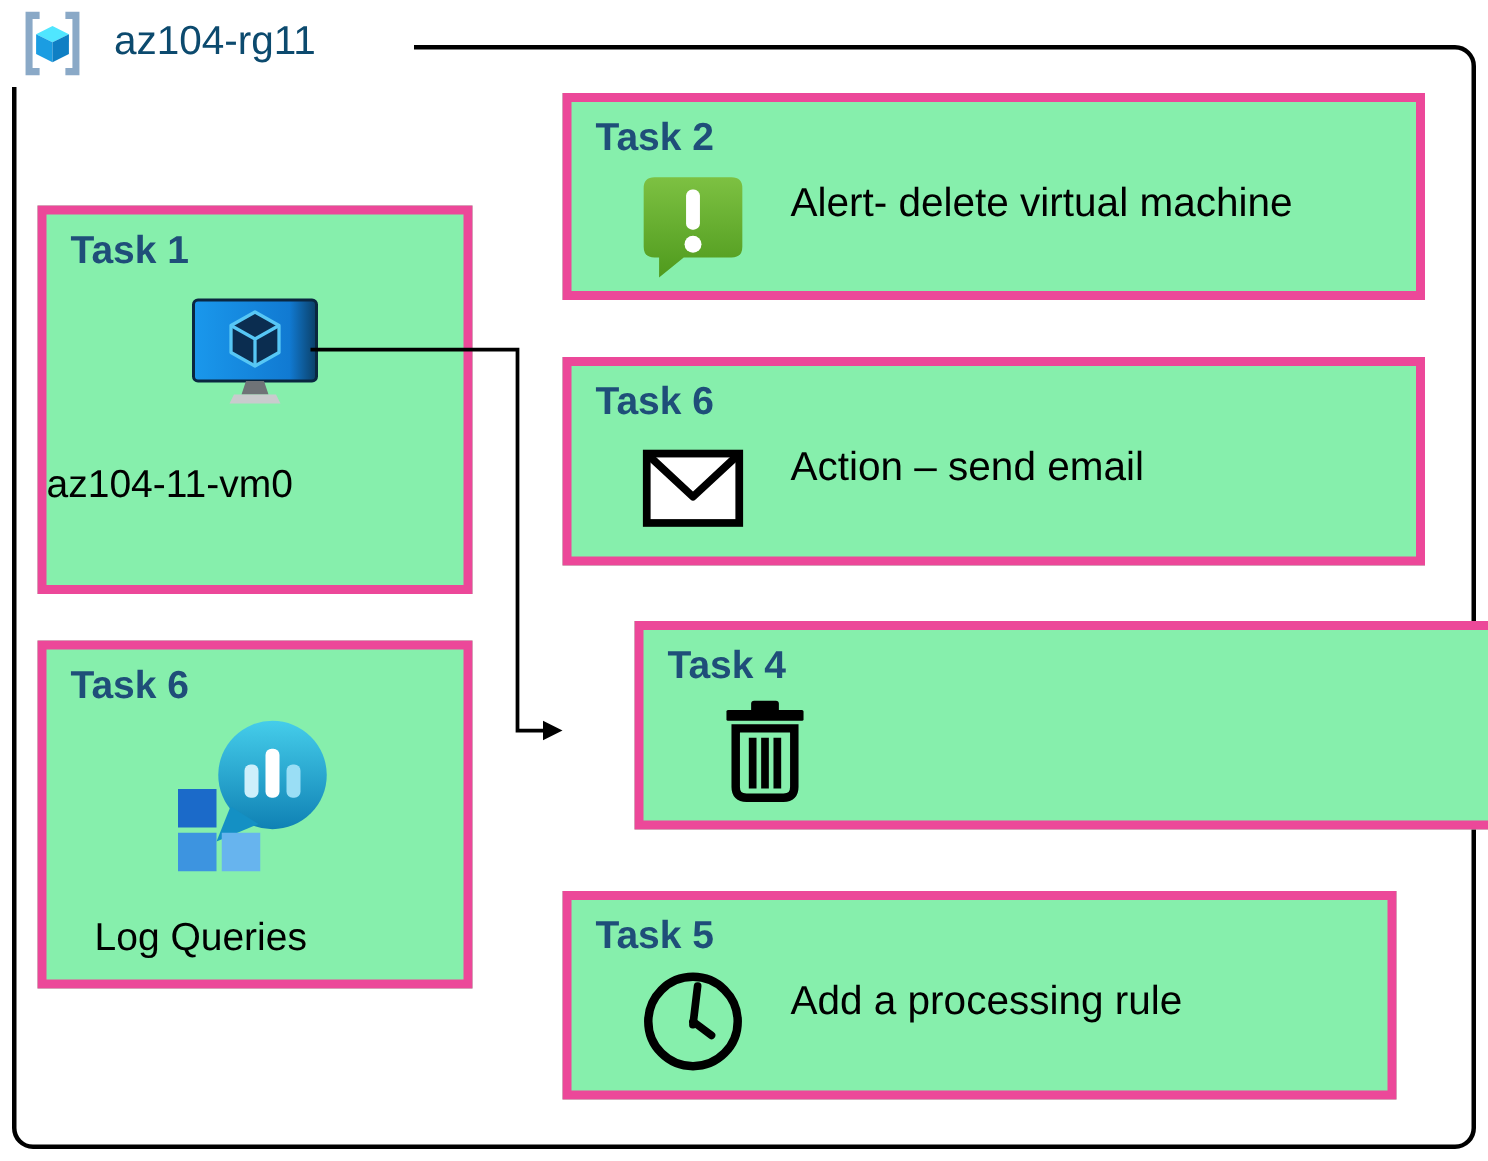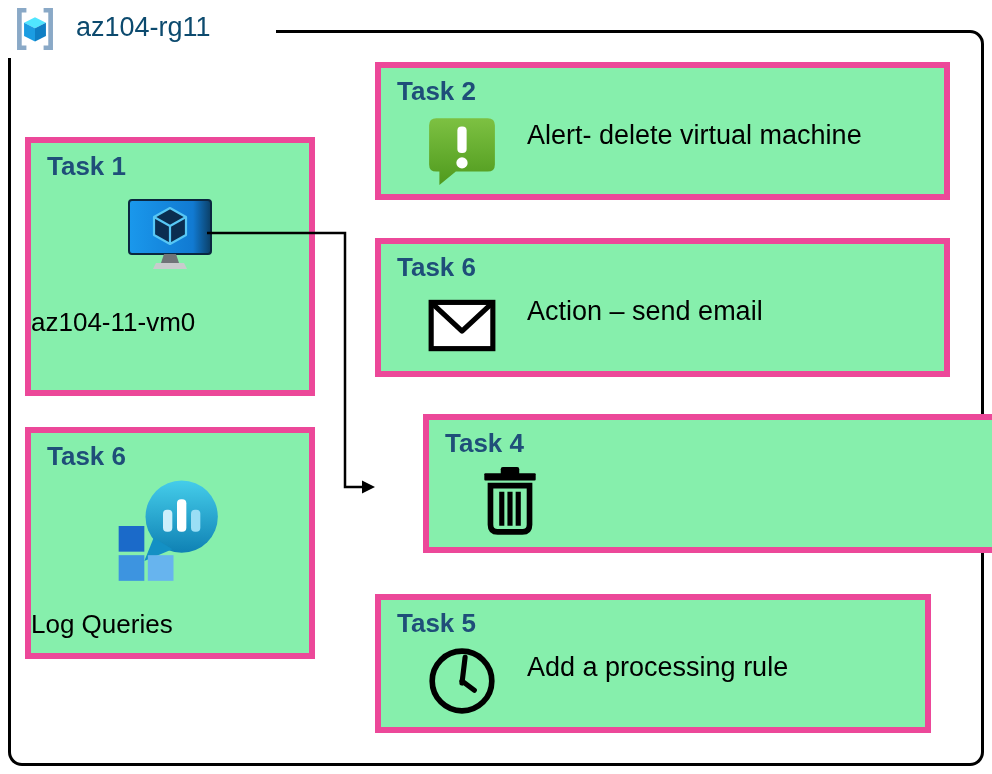--- a/index.html
+++ b/index.html
@@ -31,21 +31,21 @@
   .stack-label { position:absolute; left:0; right:0; text-align:left; font-size:26px; color:#000; }
   .row-icon { position:absolute; left:44px; top:44px; width:74px; height:74px; }
   .row-label { position:absolute; left:146px; top:52px; font-size:27px; color:#000; white-space:nowrap; }
 
   #task1 { left:25px; top:137px; width:290px; height:259px; }
   #task1 .stack-icon { top:52px; width:88px; height:88px; }
   #task1 .stack-label { top:164px; }
 
   #task6 { left:25px; top:427px; width:290px; height:232px; }
   #task6 .stack-icon { top:44px; width:112px; height:112px; }
-  #task6 .stack-label { top:176px; }
+  #task6 .stack-label { top:176px;padding-left:32px; }
 
   #task2 { left:375px; top:62px;  width:575px; height:138px; }
   #task3 { left:375px; top:238px; width:575px; height:139px; }
   #task4 { left:375px; top:414px; width:621px; height:139px;margin-left:48px; }
   #task5 { left:375px; top:594px; width:556px; height:139px; }
 
   .arrow-layer { position:absolute; left:0; top:0; pointer-events:none; }
 </style>
 </head>
 <body>

